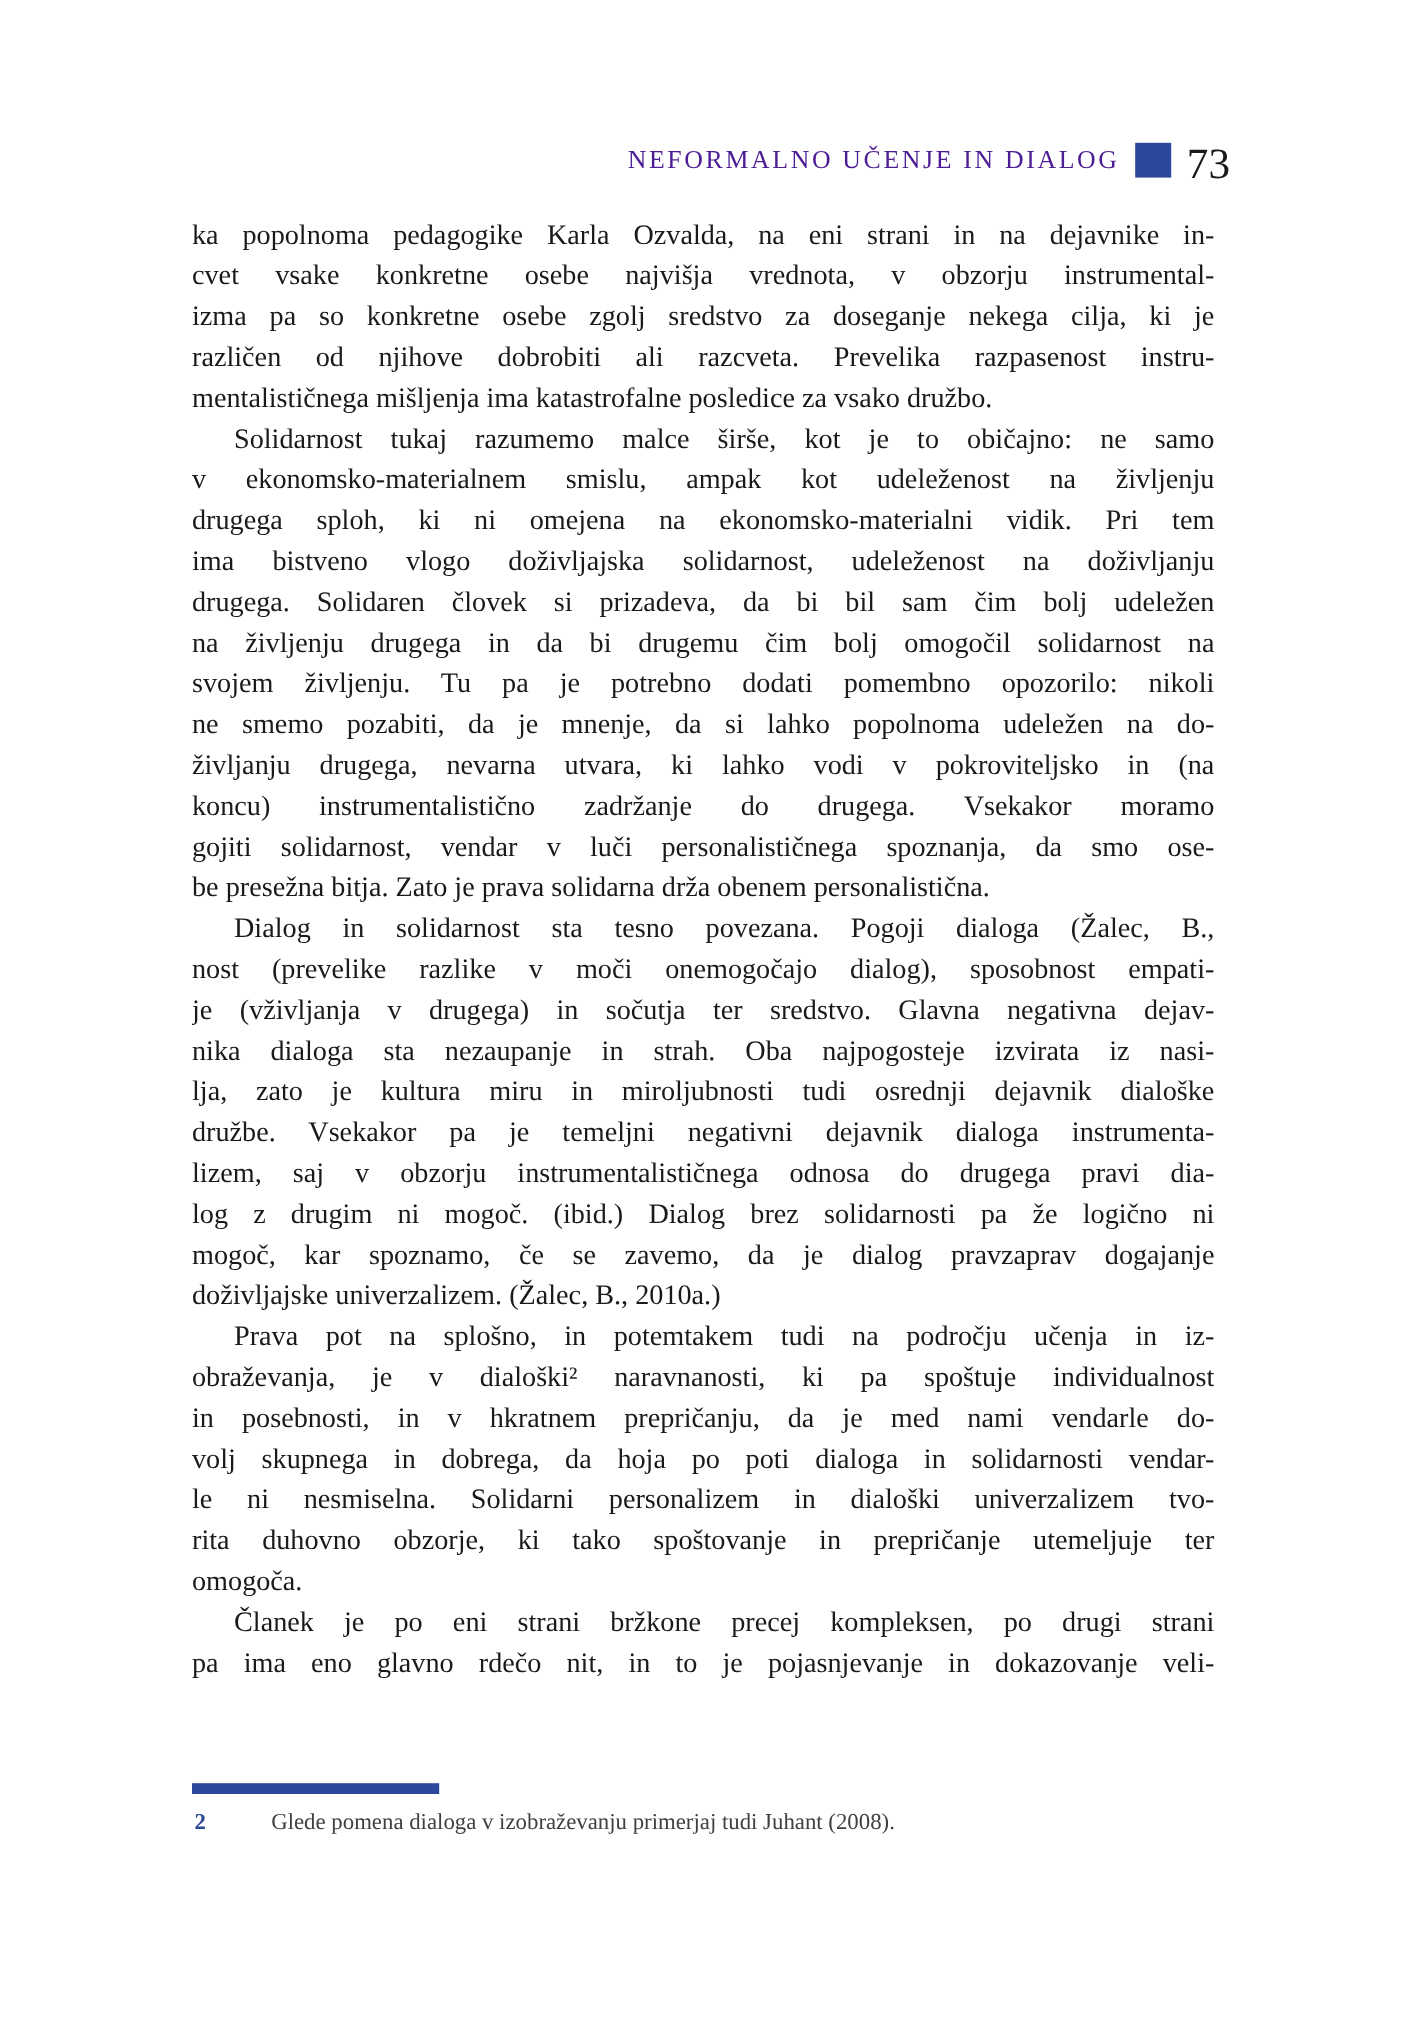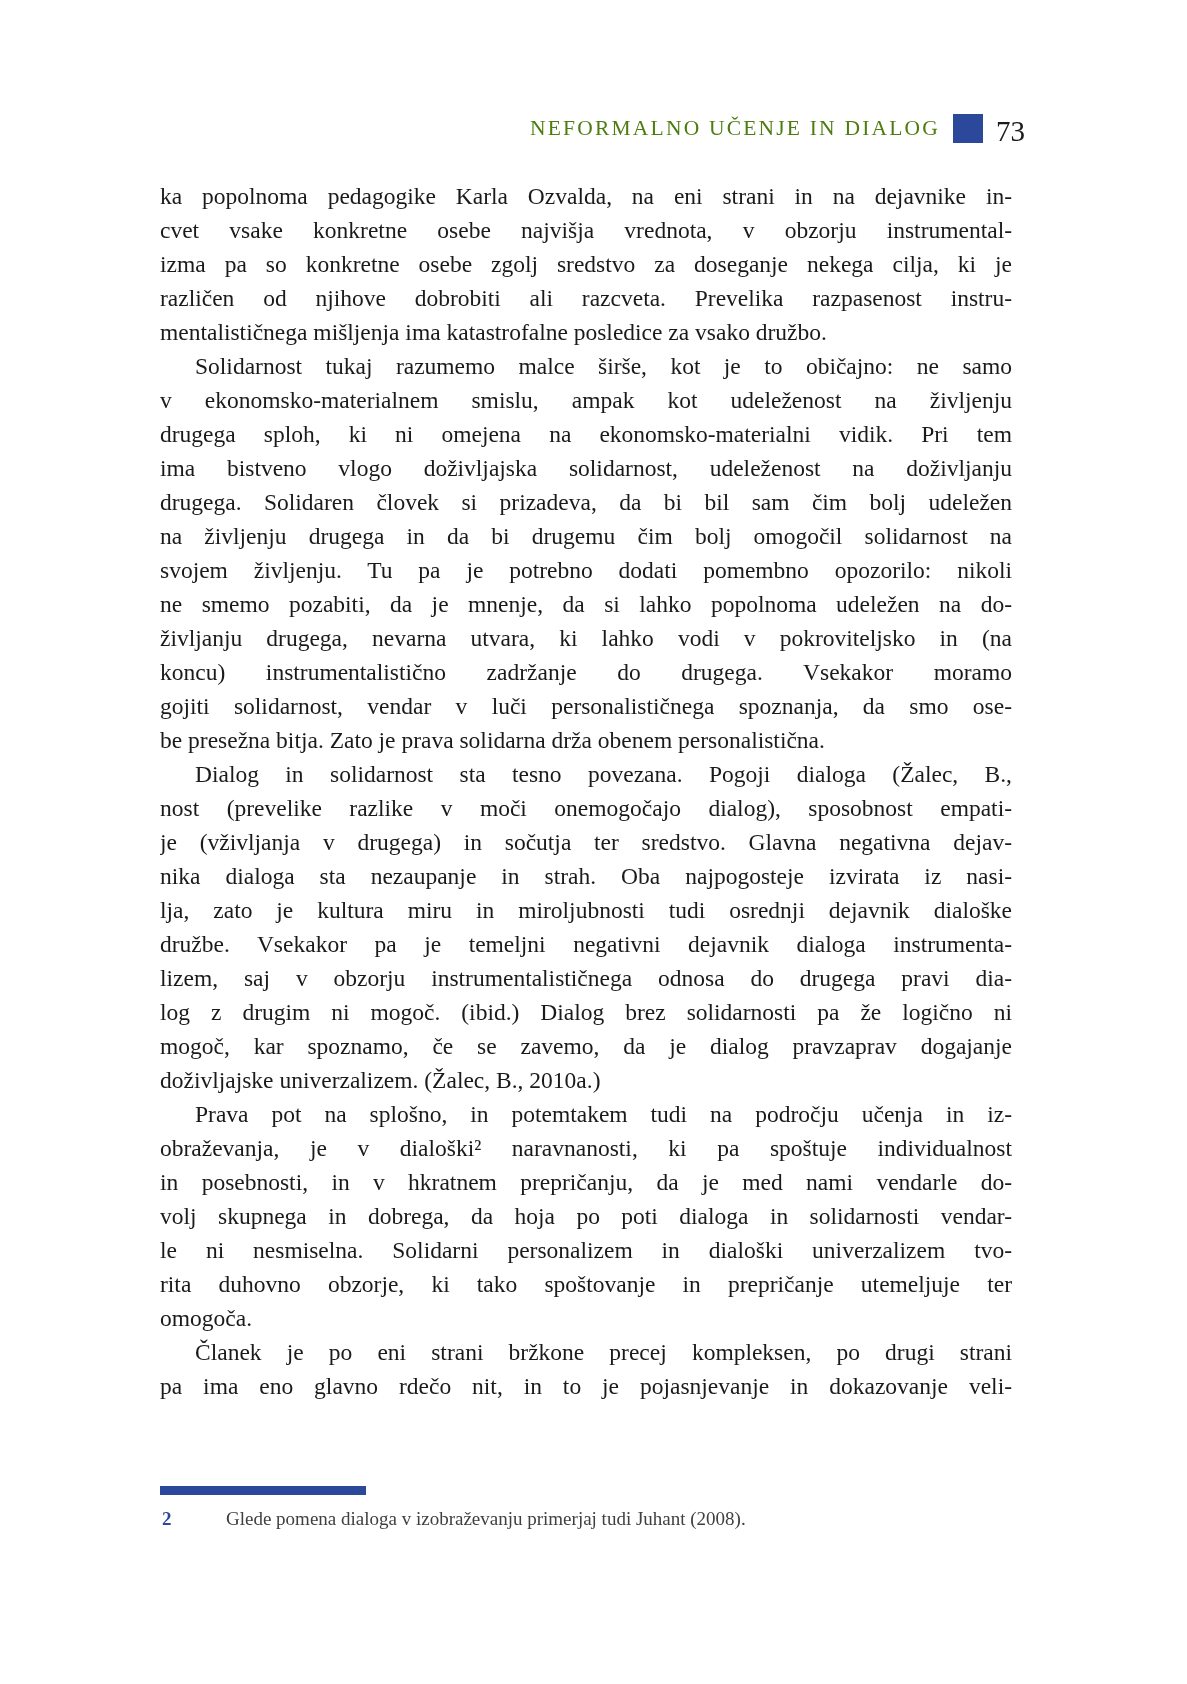--- a/index.html
+++ b/index.html
@@ -22,31 +22,31 @@
     left: 160px;
     width: 865px;
     display: flex;
     justify-content: flex-end;
     align-items: center;
     gap: 13px;
   }
   .running-title {
     font-size: 21.5px;
     letter-spacing: 2.2px;
-    color: #4d7c0f;
+    color: #4c1d95;
     white-space: nowrap;
     text-align: right;
   }
   .accent-square {
     width: 30px;
     height: 29px;
     flex: 0 0 auto;
   }
   .page-number {
-    font-size: 29px;
+    font-size: 36px;
     color: #1a1a1a;
     transform: translateY(3px);
   }
   .body-text {
     position: absolute;
     top: 179px;
     left: 160px;
     width: 852px;
     font-size: 23.5px;
     line-height: 34px;

